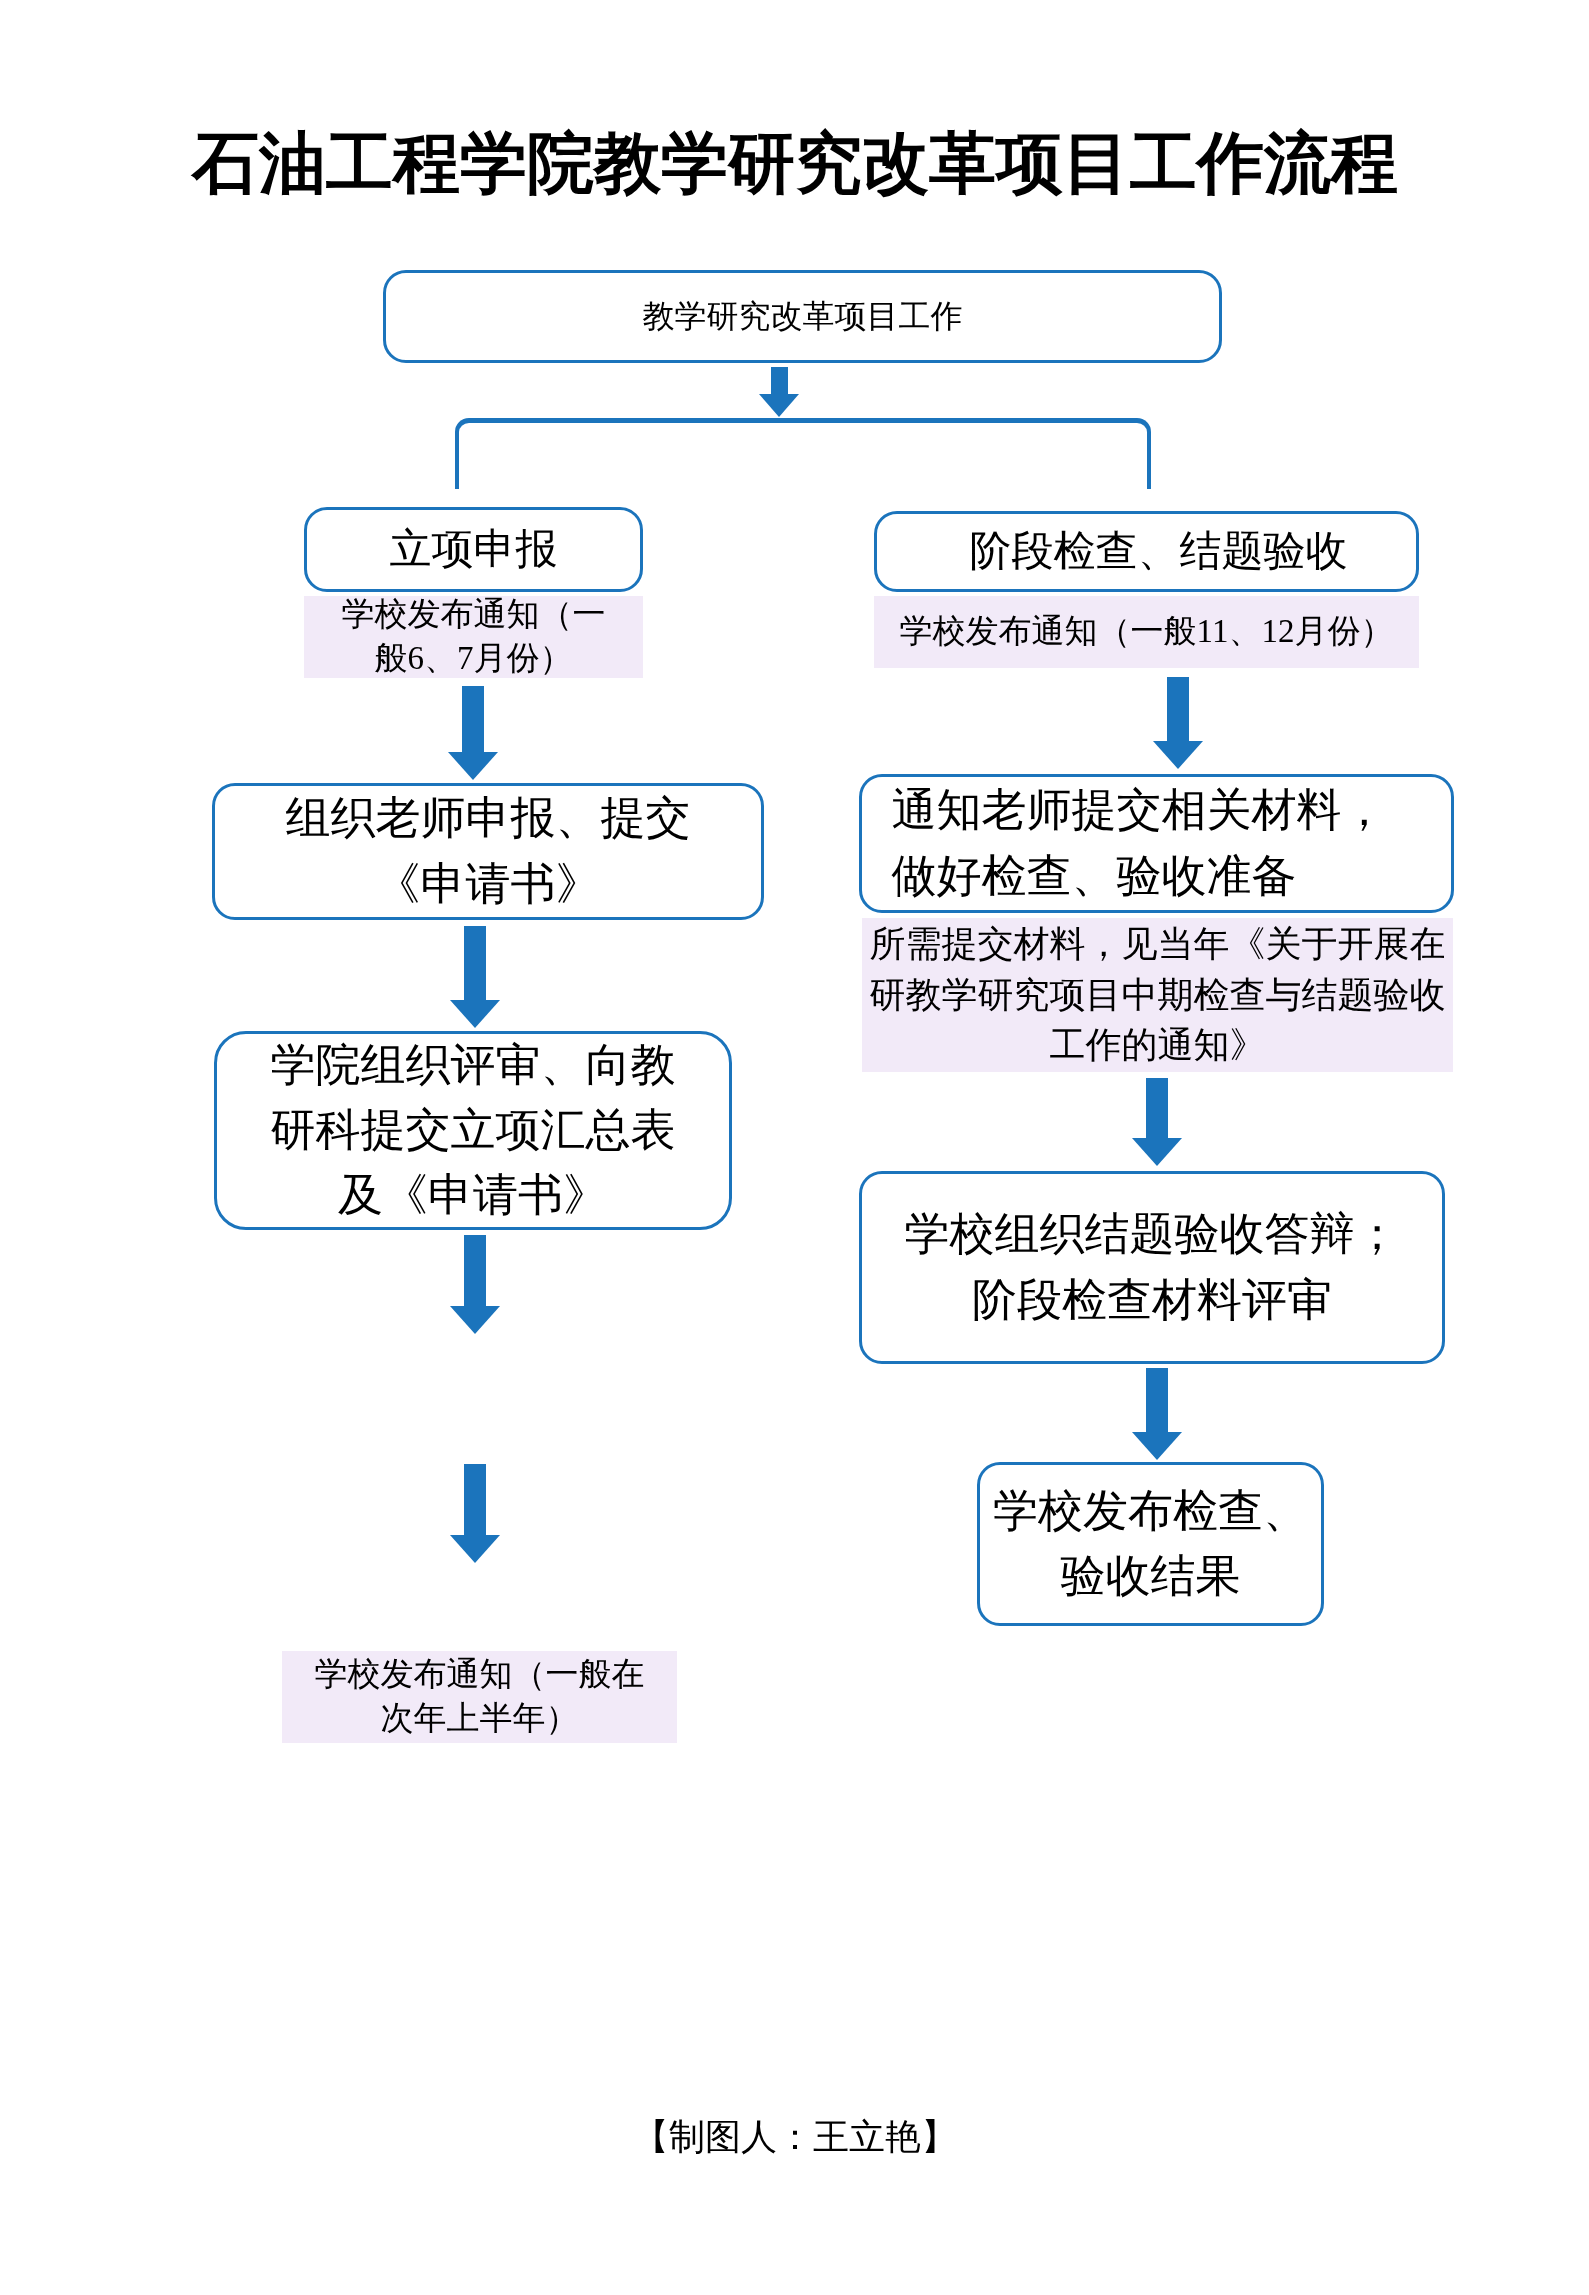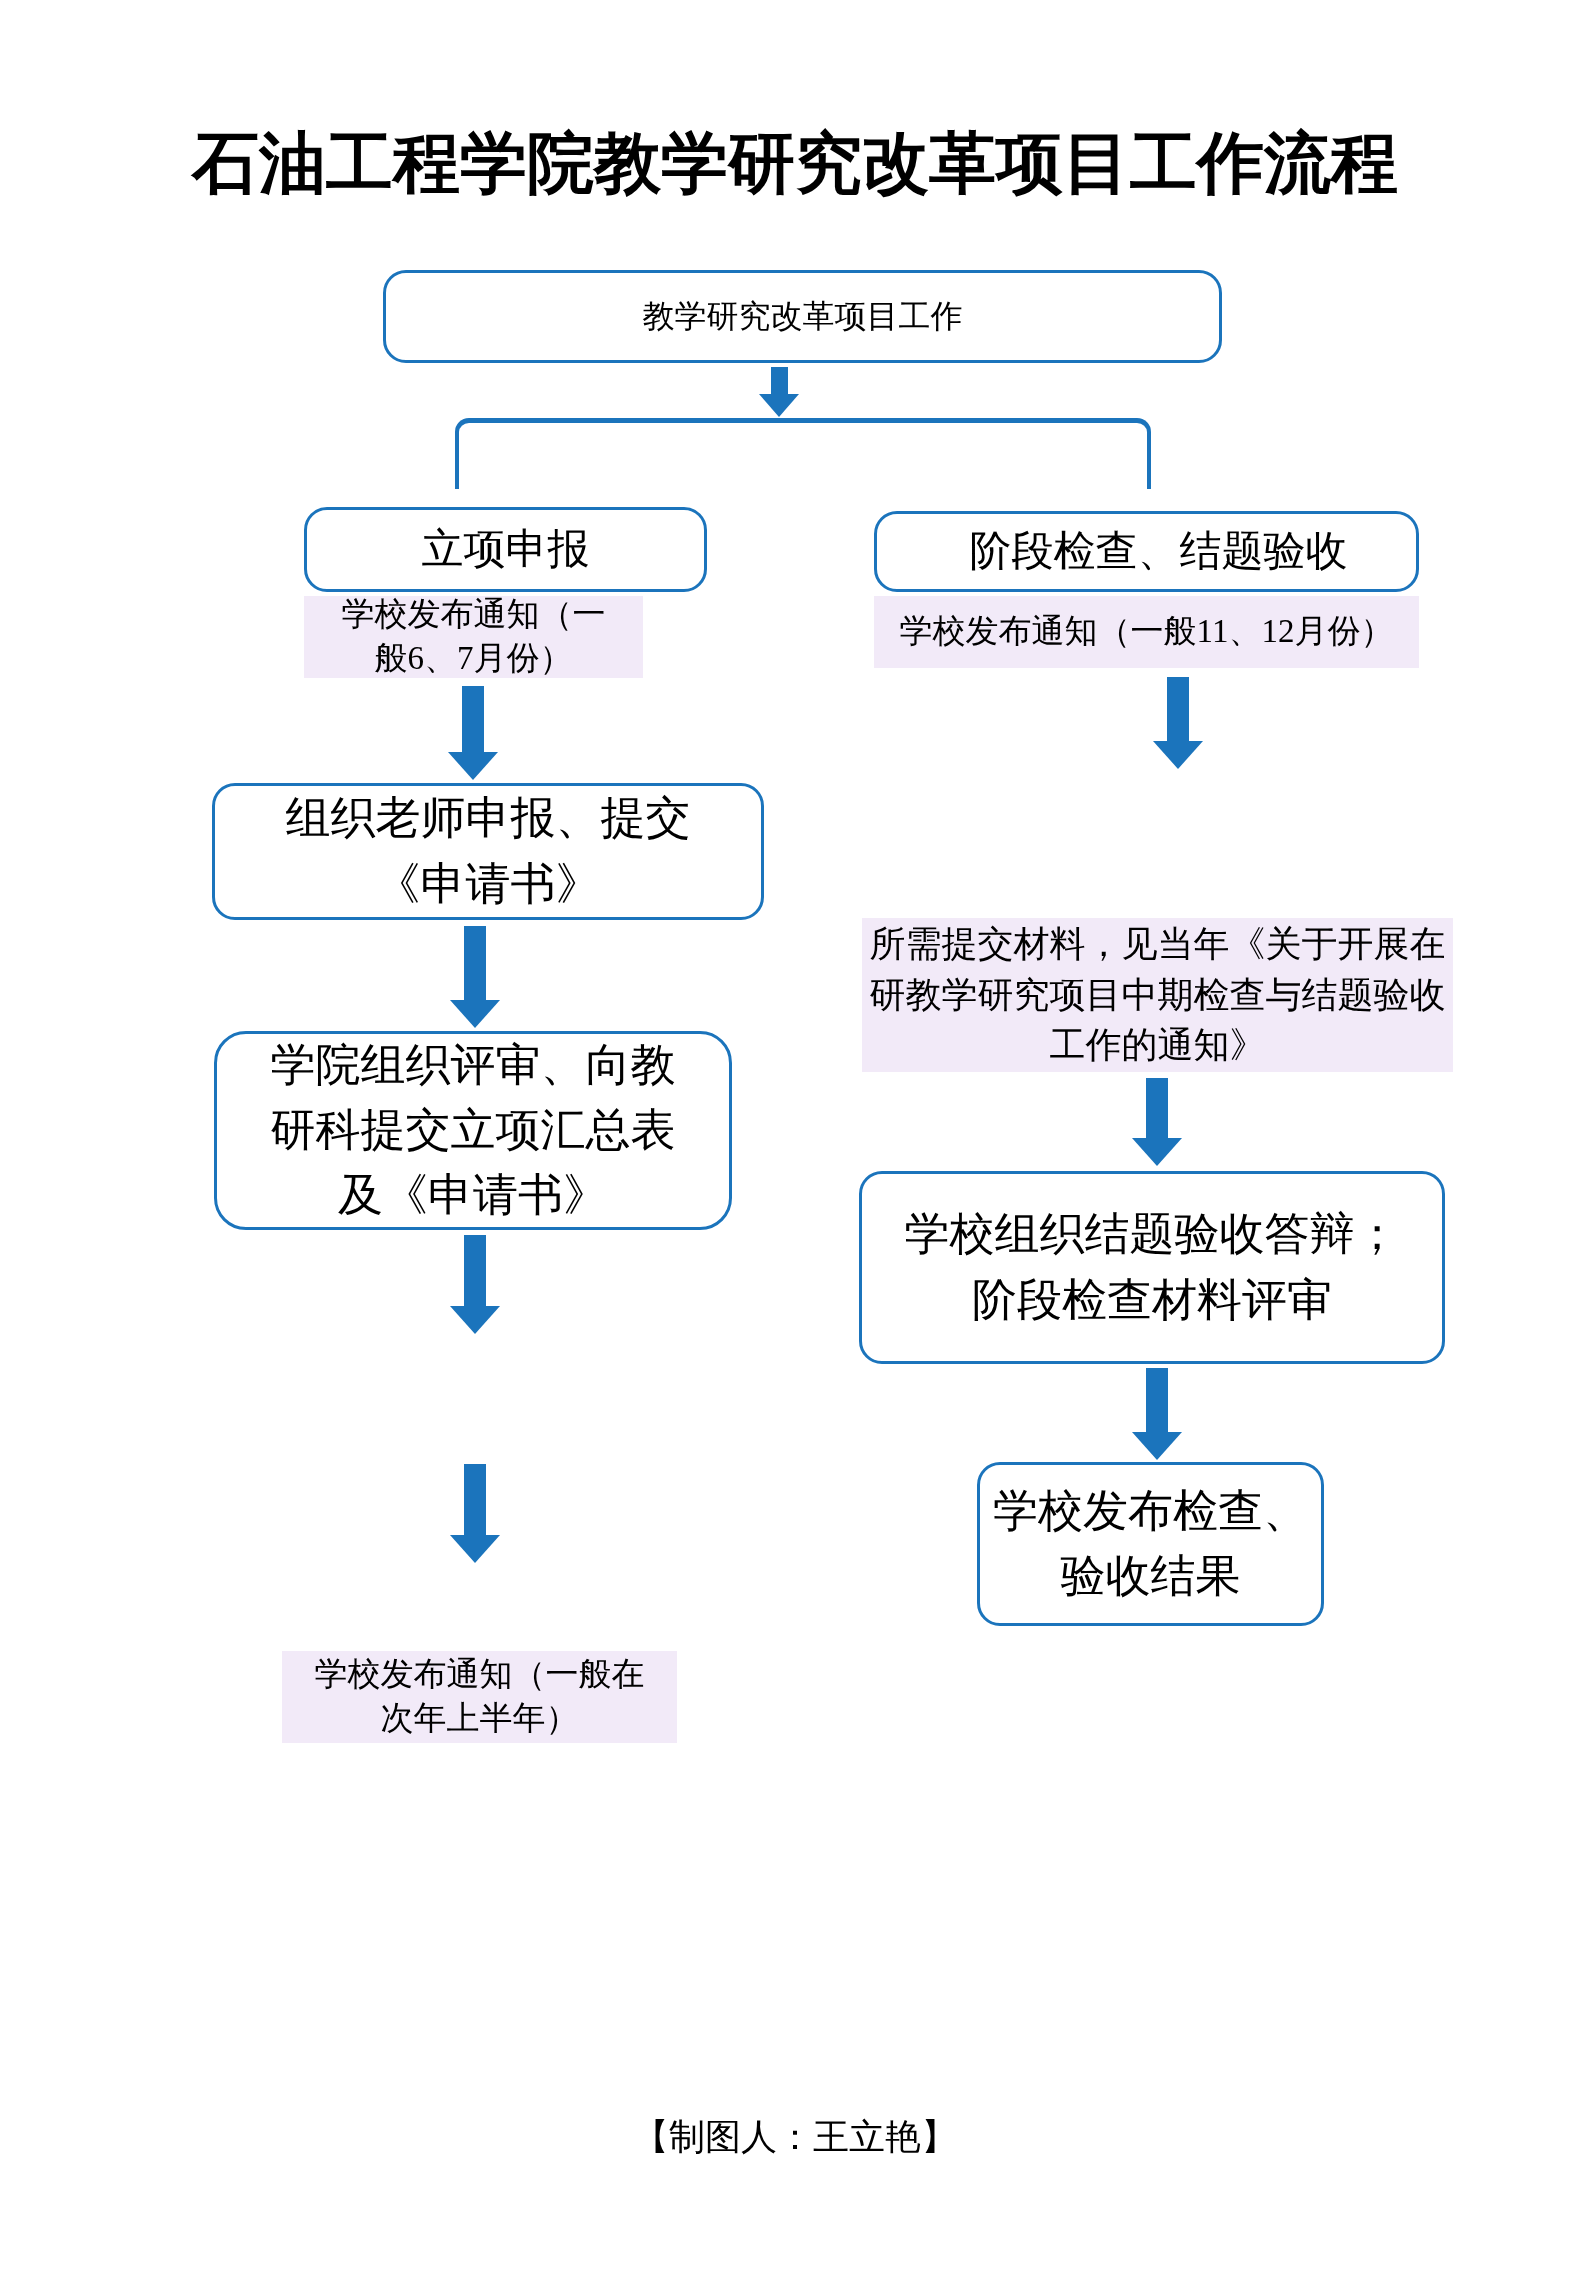--- a/index.html
+++ b/index.html
@@ -116,21 +116,21 @@
 
   <div class="node" style="left:383px; top:270px; width:839px; height:93px; font-size:32px;">教学研究改革项目工作</div>
 
   <div class="arrow small" style="left:759px; top:367px; height:50px;">
     <div class="shaft"></div>
     <div class="head"></div>
   </div>
 
   <div class="bracket"></div>
 
-  <div class="node header" style="left:304px; top:507px; width:403px; height:85px;">立项申报</div>
+  <div class="node header" style="left:304px; top:507px; width:339px; height:85px;">立项申报</div>
 
   <div class="note" style="left:304px; top:596px; width:339px; height:82px;">学校发布通知（一
 般6、7月份）</div>
 
   <div class="arrow" style="left:448px; top:686px; height:94px;">
     <div class="shaft"></div>
     <div class="head"></div>
   </div>
 
   <div class="node" style="left:212px; top:783px; width:552px; height:137px;">组织老师申报、提交
@@ -162,20 +162,22 @@
 
   <div class="node header" style="left:874px; top:511px; width:545px; height:81px;padding-left:24px;">阶段检查、结题验收</div>
 
   <div class="note" style="left:874px; top:596px; width:545px; height:72px;">学校发布通知（一般11、12月份）</div>
 
   <div class="arrow" style="left:1153px; top:677px; height:92px;">
     <div class="shaft"></div>
     <div class="head"></div>
   </div>
 
+  <div class="node left-align" style="left:859px; top:774px; width:595px; height:139px;">通知老师提交相关材料，
+做好检查、验收准备</div>
 
   <div class="note big" style="left:862px; top:918px; width:591px; height:154px;">所需提交材料，见当年《关于开展在
 研教学研究项目中期检查与结题验收
 工作的通知》</div>
 
   <div class="arrow" style="left:1132px; top:1078px; height:88px;">
     <div class="shaft"></div>
     <div class="head"></div>
   </div>
 

